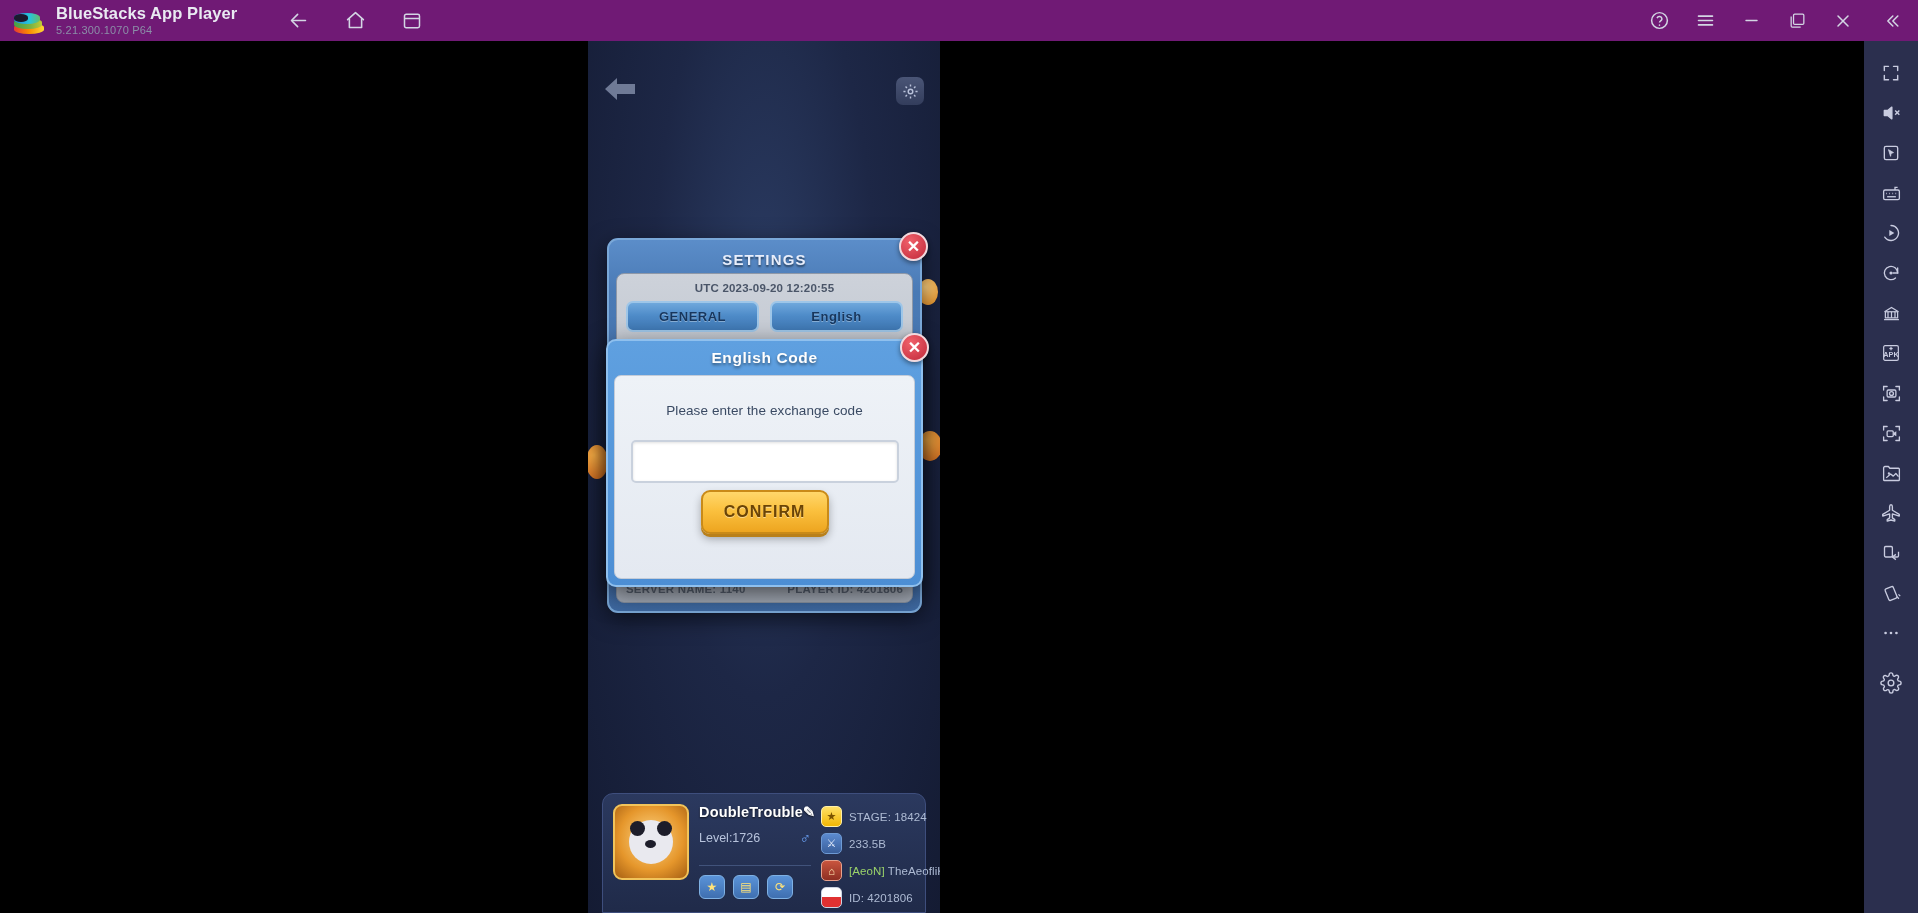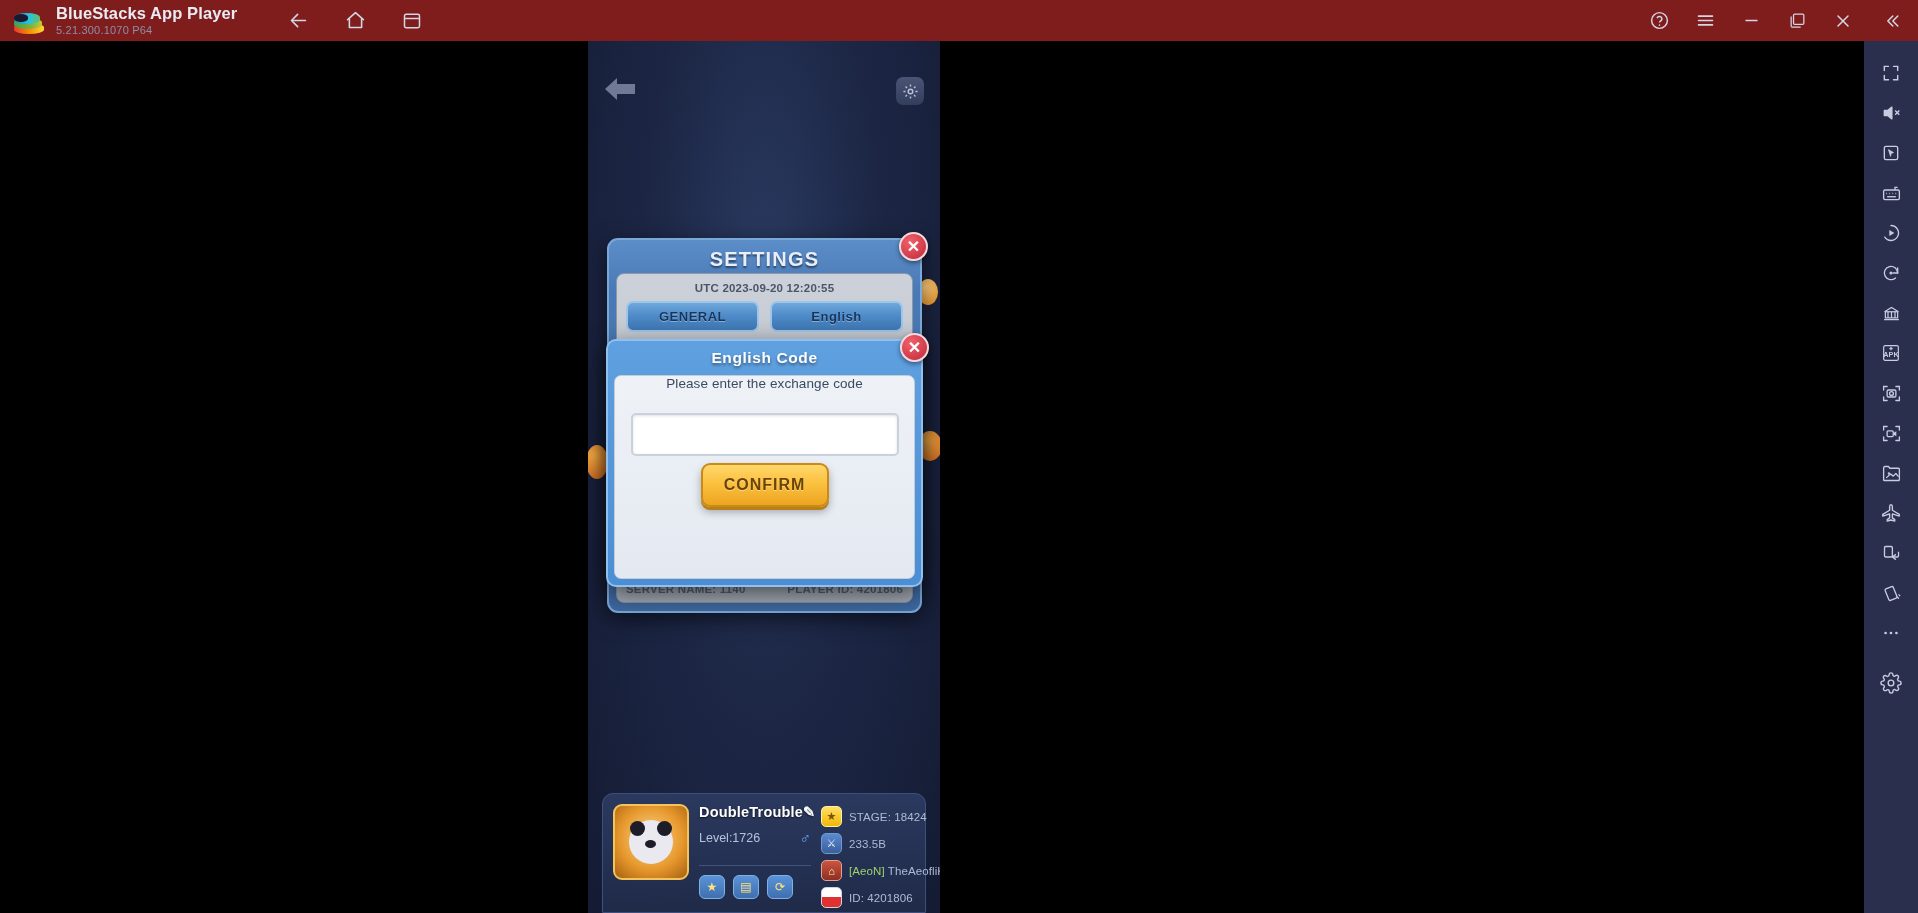--- a/index.html
+++ b/index.html
@@ -12,21 +12,21 @@
   .app {
     position: relative;
     width: 1918px; height: 913px;
     background: #000;
   }
 
   
   .titlebar {
     position: absolute; top: 0; left: 0;
     width: 1918px; height: 41px;
-    background: #7f1d1d;
+    background: #701a75;
     display: flex; align-items: center;
   }
   .bs-logo {
     width: 30px; height: 26px; margin-left: 14px; margin-right: 12px;
     position: relative; flex: none;
   }
   .bs-logo i {
     position: absolute; left: 0; border-radius: 50% / 40%;
     display: block;
   }
@@ -95,21 +95,21 @@
   .settings {
     position: absolute; top: 197px; left: 19px;
     width: 315px; height: 375px;
     border-radius: 11px;
     background: linear-gradient(180deg,#5b8dc9 0%, #4a7ab5 14%, #3f6aa3 100%);
     border: 2px solid #7aa8d8;
     box-shadow: 0 6px 22px rgba(0,0,0,.55);
   }
   .settings-title {
     height: 39px; display: flex; align-items: center; justify-content: center;
-    color: #e8eefb; font-size: 20px; font-weight: bold; letter-spacing: 1.2px;
+    color: #e8eefb; font-size: 15px; font-weight: bold; letter-spacing: 1.2px;
     text-shadow: 0 2px 2px rgba(0,0,0,.5);
   }
   .settings-close, .ex-close {
     position: absolute; top: -8px; right: -8px;
     width: 29px; height: 29px; border-radius: 50%;
     background: radial-gradient(circle at 35% 30%, #f0616b, #c1293a);
     border: 2px solid #f2d9dd;
     display: flex; align-items: center; justify-content: center;
     color: #fff; font-size: 16px; font-weight: bold; cursor: pointer;
     box-shadow: 0 2px 5px rgba(0,0,0,.45);
@@ -155,21 +155,21 @@
     text-shadow: 0 2px 3px rgba(0,0,0,.45);
   }
   .ex-body {
     position: absolute; top: 34px; left: 6px; right: 6px; bottom: 6px;
     border-radius: 7px;
     background: linear-gradient(180deg,#eef2f7 0%, #e4e9f1 100%);
     border: 1px solid #c4ccd8;
     display: flex; flex-direction: column; align-items: center;
   }
   .ex-prompt {
-    color: #3a4a63; font-size: 13.5px; letter-spacing: .1px;
+    margin-top: 27px; color: #3a4a63; font-size: 13.5px; letter-spacing: .1px;
   }
   .ex-input {
     margin-top: 22px; width: 268px; height: 43px;
     background: #ffffff; border: 2px solid #c9d1dd; border-radius: 5px;
     font-family: "Liberation Sans", sans-serif; font-size: 14px;
     padding: 0 10px; color: #222;
     box-shadow: inset 0 1px 3px rgba(0,0,0,.12);
   }
   .ex-confirm {
     margin-top: 7px; width: 128px; height: 44px; border-radius: 9px;

